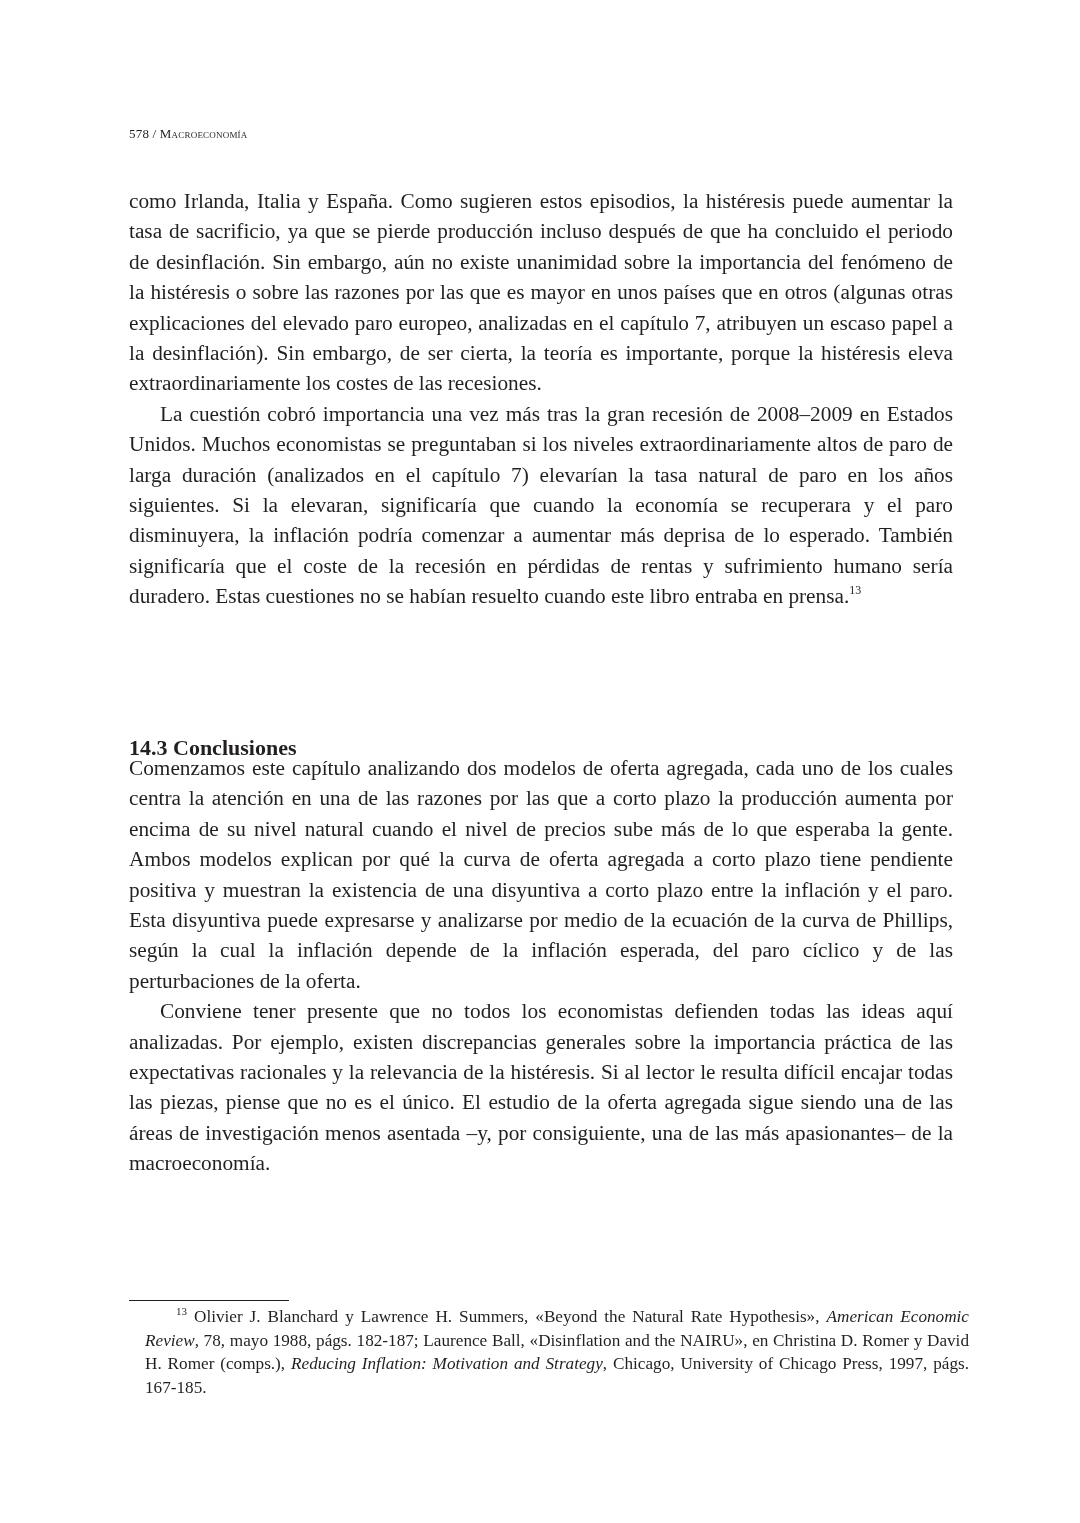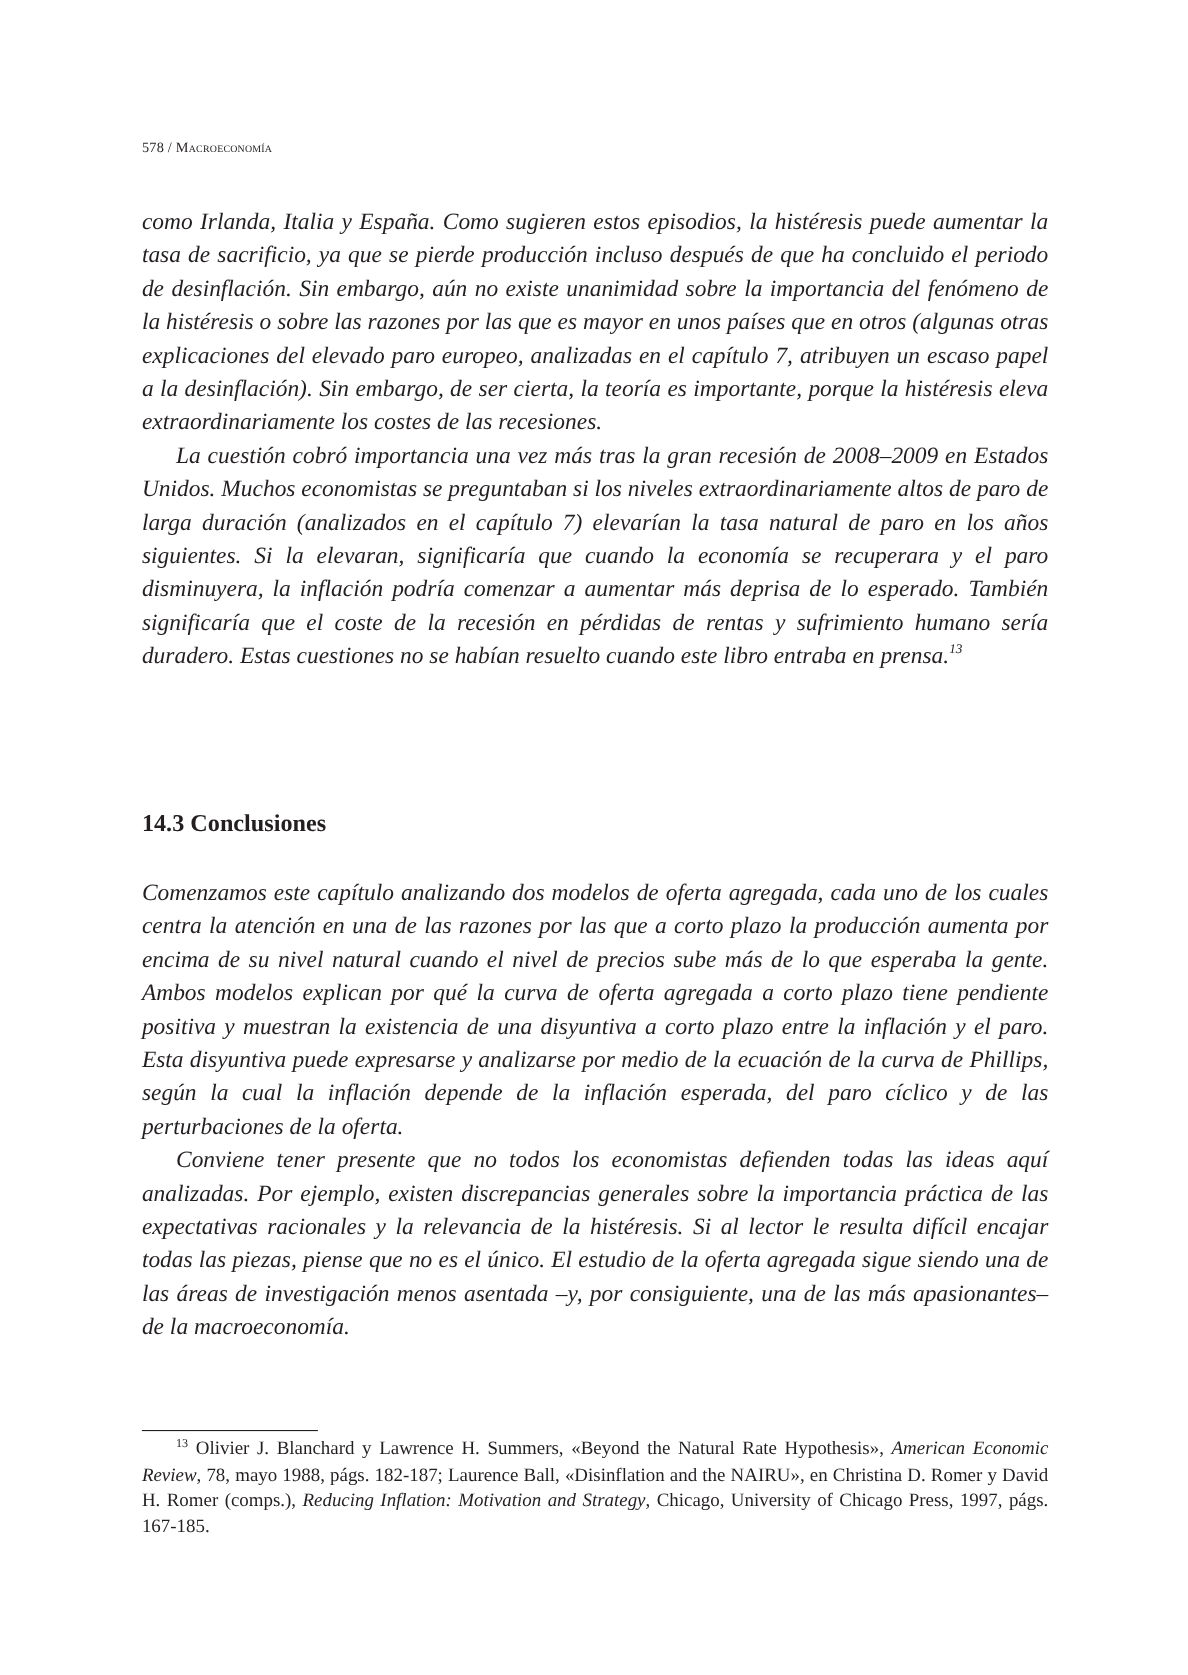--- a/index.html
+++ b/index.html
@@ -2,29 +2,29 @@
 <html><head>
 <meta charset="utf-8">
 <style>
   html, body { margin: 0; padding: 0; background: #ffffff; }
   body { width: 1080px; height: 1523px; position: relative; overflow: hidden;
          font-family: "Liberation Serif", "DejaVu Serif", serif; color: #231f20; }
   .page { position: absolute; left: 129px; top: 0; width: 824px; }
   .running-head { position: absolute; top: 126px; left: 0; font-size: 13px; letter-spacing: 0.2px; }
   .running-head .sc { font-variant: small-caps; }
   .body-text { position: absolute; left: 0; width: 824px; font-size: 21.3px; line-height: 30.4px;
-               text-align: justify; text-align-last: left; font-style: italic; }
+               text-align: justify; text-align-last: left; }
   .body-text p { margin: 0; }
   .body-text p.indent { text-indent: 31px; }
   #block1 { top: 186px; }
   .heading { position: absolute; top: 735px; left: 0; font-size: 22px; font-weight: bold; }
-  #block2 { top: 796px; }
+  #block2 { top: 753px; }
   sup { font-size: 12px; line-height: 0; vertical-align: 9px; }
   .fn-rule { position: absolute; top: 1300px; left: 0; width: 160px; border-top: 1px solid #231f20; }
-  .footnote { position: absolute; top: 1305px; left: 0; width: 824px; font-size: 17.2px; line-height: 23.6px;
+  .footnote { position: absolute; top: 1305px; left: 16px; width: 824px; font-size: 17.2px; line-height: 23.6px;
               text-align: justify; text-align-last: left; }
   .footnote p { margin: 0; text-indent: 31px; }
   .footnote sup { font-size: 11px; vertical-align: 7px; }
 </style>
 </head>
 <body>
 
 <div class="page">
 
   <div class="running-head">

